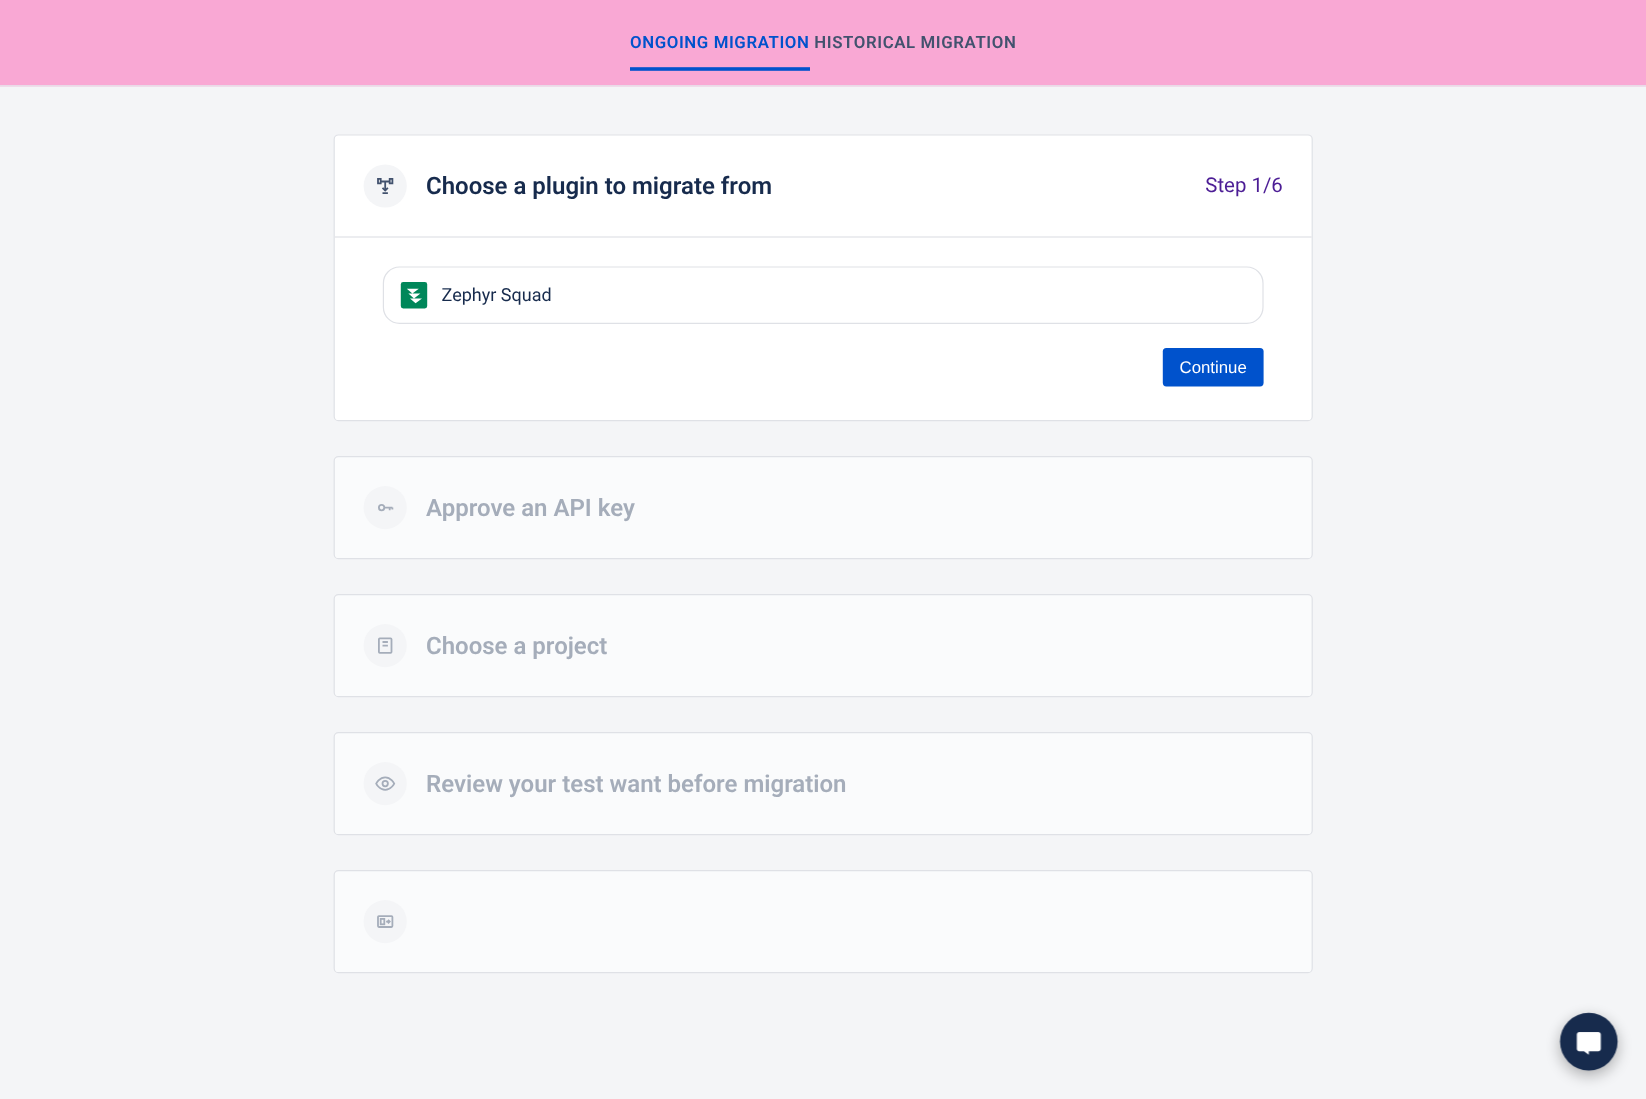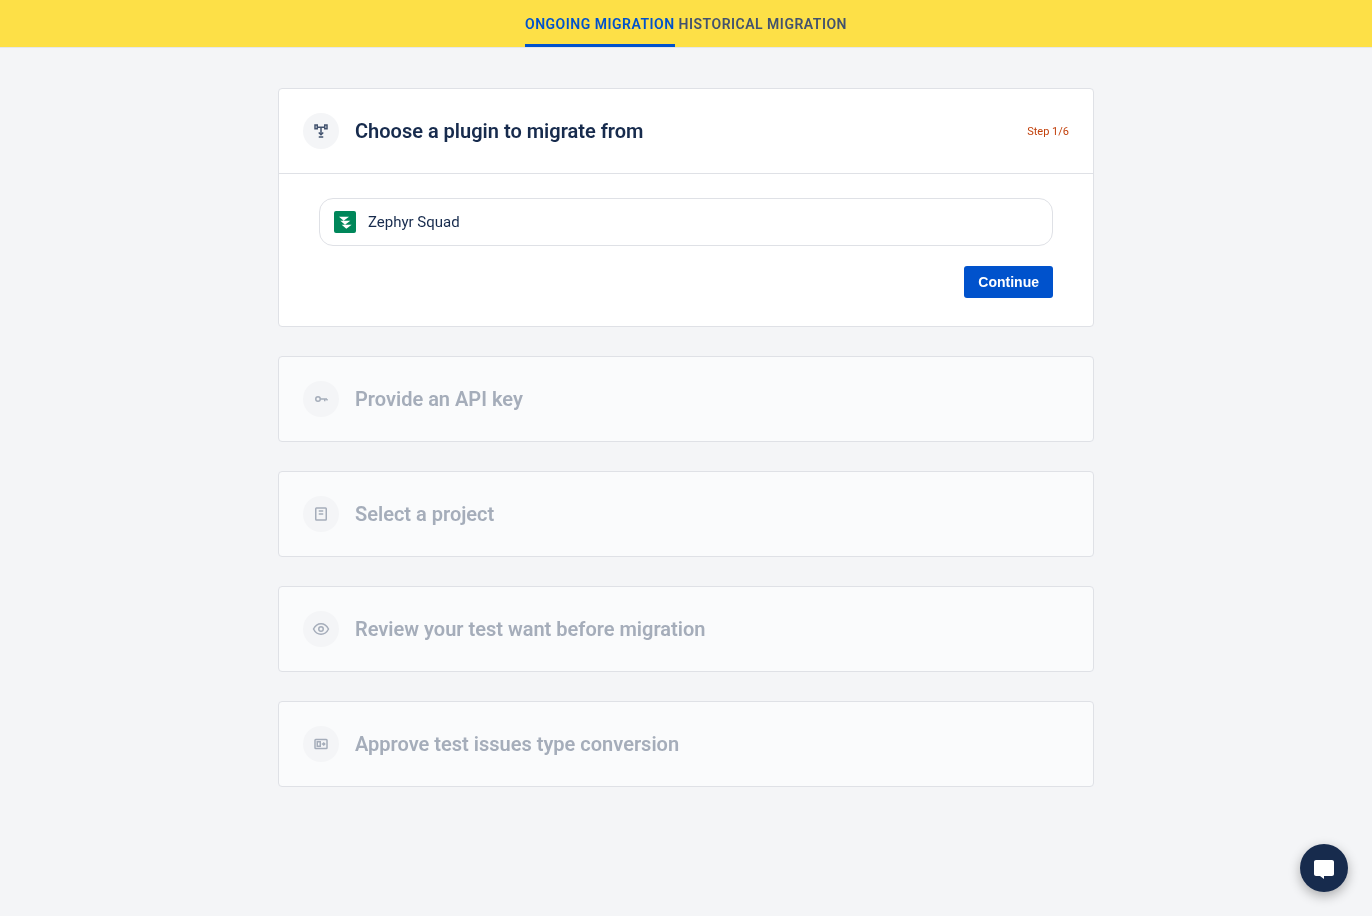--- a/index.html
+++ b/index.html
@@ -6,26 +6,26 @@
       margin: 0;
       padding: 0;
       box-sizing: border-box;
     }
     body {
       font-family: -apple-system, BlinkMacSystemFont, "Segoe UI", Roboto, "Helvetica Neue", Arial, sans-serif;
       background: #f4f5f7;
       min-height: 100vh;
     }
     .tabs-bar {
-      background: #fde047;
+      background: #f9a8d4;
       border-bottom: 1px solid #e5e7eb;
       display: flex;
       justify-content: center;
       gap: 4px;
-      padding: 0;
+      padding: 12px;
     }
     .tab {
       padding: 16px 0 12px;
       font-size: 14px;
       font-weight: 600;
       letter-spacing: 0.5px;
       color: #42526e;
       cursor: pointer;
       border-bottom: 3px solid transparent;
     }
@@ -74,22 +74,22 @@
     .step-title {
       font-size: 20px;
       font-weight: 600;
       color: #172b4d;
       flex: 1;
     }
     .step-card.inactive .step-title {
       color: #a5adba;
     }
     .step-counter {
-      font-size: 11px;
-      color: #c2410c;
+      font-size: 17px;
+      color: #4c1d95;
     }
     .step-body {
       border-top: 1px solid #dfe1e6;
       padding: 24px 40px 28px;
     }
     .step-description {
       font-size: 14px;
       color: #172b4d;
       line-height: 1.5;
       max-width: 360px;
@@ -128,21 +128,21 @@
       display: flex;
       justify-content: flex-end;
       margin-top: 20px;
     }
     .btn-continue {
       background: #0052cc;
       color: #ffffff;
       border: none;
       padding: 8px 14px;
       font-size: 14px;
-      font-weight: 700;
+      font-weight: 400;
       border-radius: 3px;
       cursor: pointer;
     }
     .chat-launcher {
       position: fixed;
       right: 24px;
       bottom: 24px;
       width: 48px;
       height: 48px;
       border-radius: 50%;
@@ -201,34 +201,34 @@
   <div class="step-card inactive">
     <div class="step-header">
       <div class="step-icon-wrap">
         <svg viewBox="0 0 24 24" fill="none" stroke="currentColor" stroke-width="2">
           <circle cx="8" cy="12" r="3"></circle>
           <path d="M11 12h9"></path>
           <path d="M17 12v3"></path>
           <path d="M20 12v2"></path>
         </svg>
       </div>
-      <div class="step-title">Provide an API key</div>
+      <div class="step-title">Approve an API key</div>
     </div>
   </div>
 
   <div class="step-card inactive">
     <div class="step-header">
       <div class="step-icon-wrap">
         <svg viewBox="0 0 24 24" fill="none" stroke="currentColor" stroke-width="2">
           <rect x="5" y="4" width="14" height="16" rx="1"></rect>
           <line x1="9" y1="8" x2="15" y2="8"></line>
           <line x1="9" y1="12" x2="15" y2="12"></line>
         </svg>
       </div>
-      <div class="step-title">Select a project</div>
+      <div class="step-title">Choose a project</div>
     </div>
   </div>
 
   <div class="step-card inactive">
     <div class="step-header">
       <div class="step-icon-wrap">
         <svg viewBox="0 0 24 24" fill="none" stroke="currentColor" stroke-width="2">
           <path d="M2 12s3.5-7 10-7 10 7 10 7-3.5 7-10 7-10-7-10-7z"></path>
           <circle cx="12" cy="12" r="3"></circle>
         </svg>
@@ -239,21 +239,20 @@
 
   <div class="step-card inactive">
     <div class="step-header">
       <div class="step-icon-wrap">
         <svg viewBox="0 0 24 24" fill="none" stroke="currentColor" stroke-width="2">
           <rect x="4" y="6" width="16" height="12" rx="1"></rect>
           <rect x="7" y="9" width="4" height="6"></rect>
           <path d="M13 12h4M15 10l2 2-2 2"></path>
         </svg>
       </div>
-      <div class="step-title">Approve test issues type conversion</div>
     </div>
   </div>
 
 </div>
 
 <div class="chat-launcher">
   <svg viewBox="0 0 24 24">
     <path d="M20 4H4c-1.1 0-2 .9-2 2v12c0 1.1.9 2 2 2h4l4 3v-3h8c1.1 0 2-.9 2-2V6c0-1.1-.9-2-2-2z"></path>
   </svg>
 </div>

